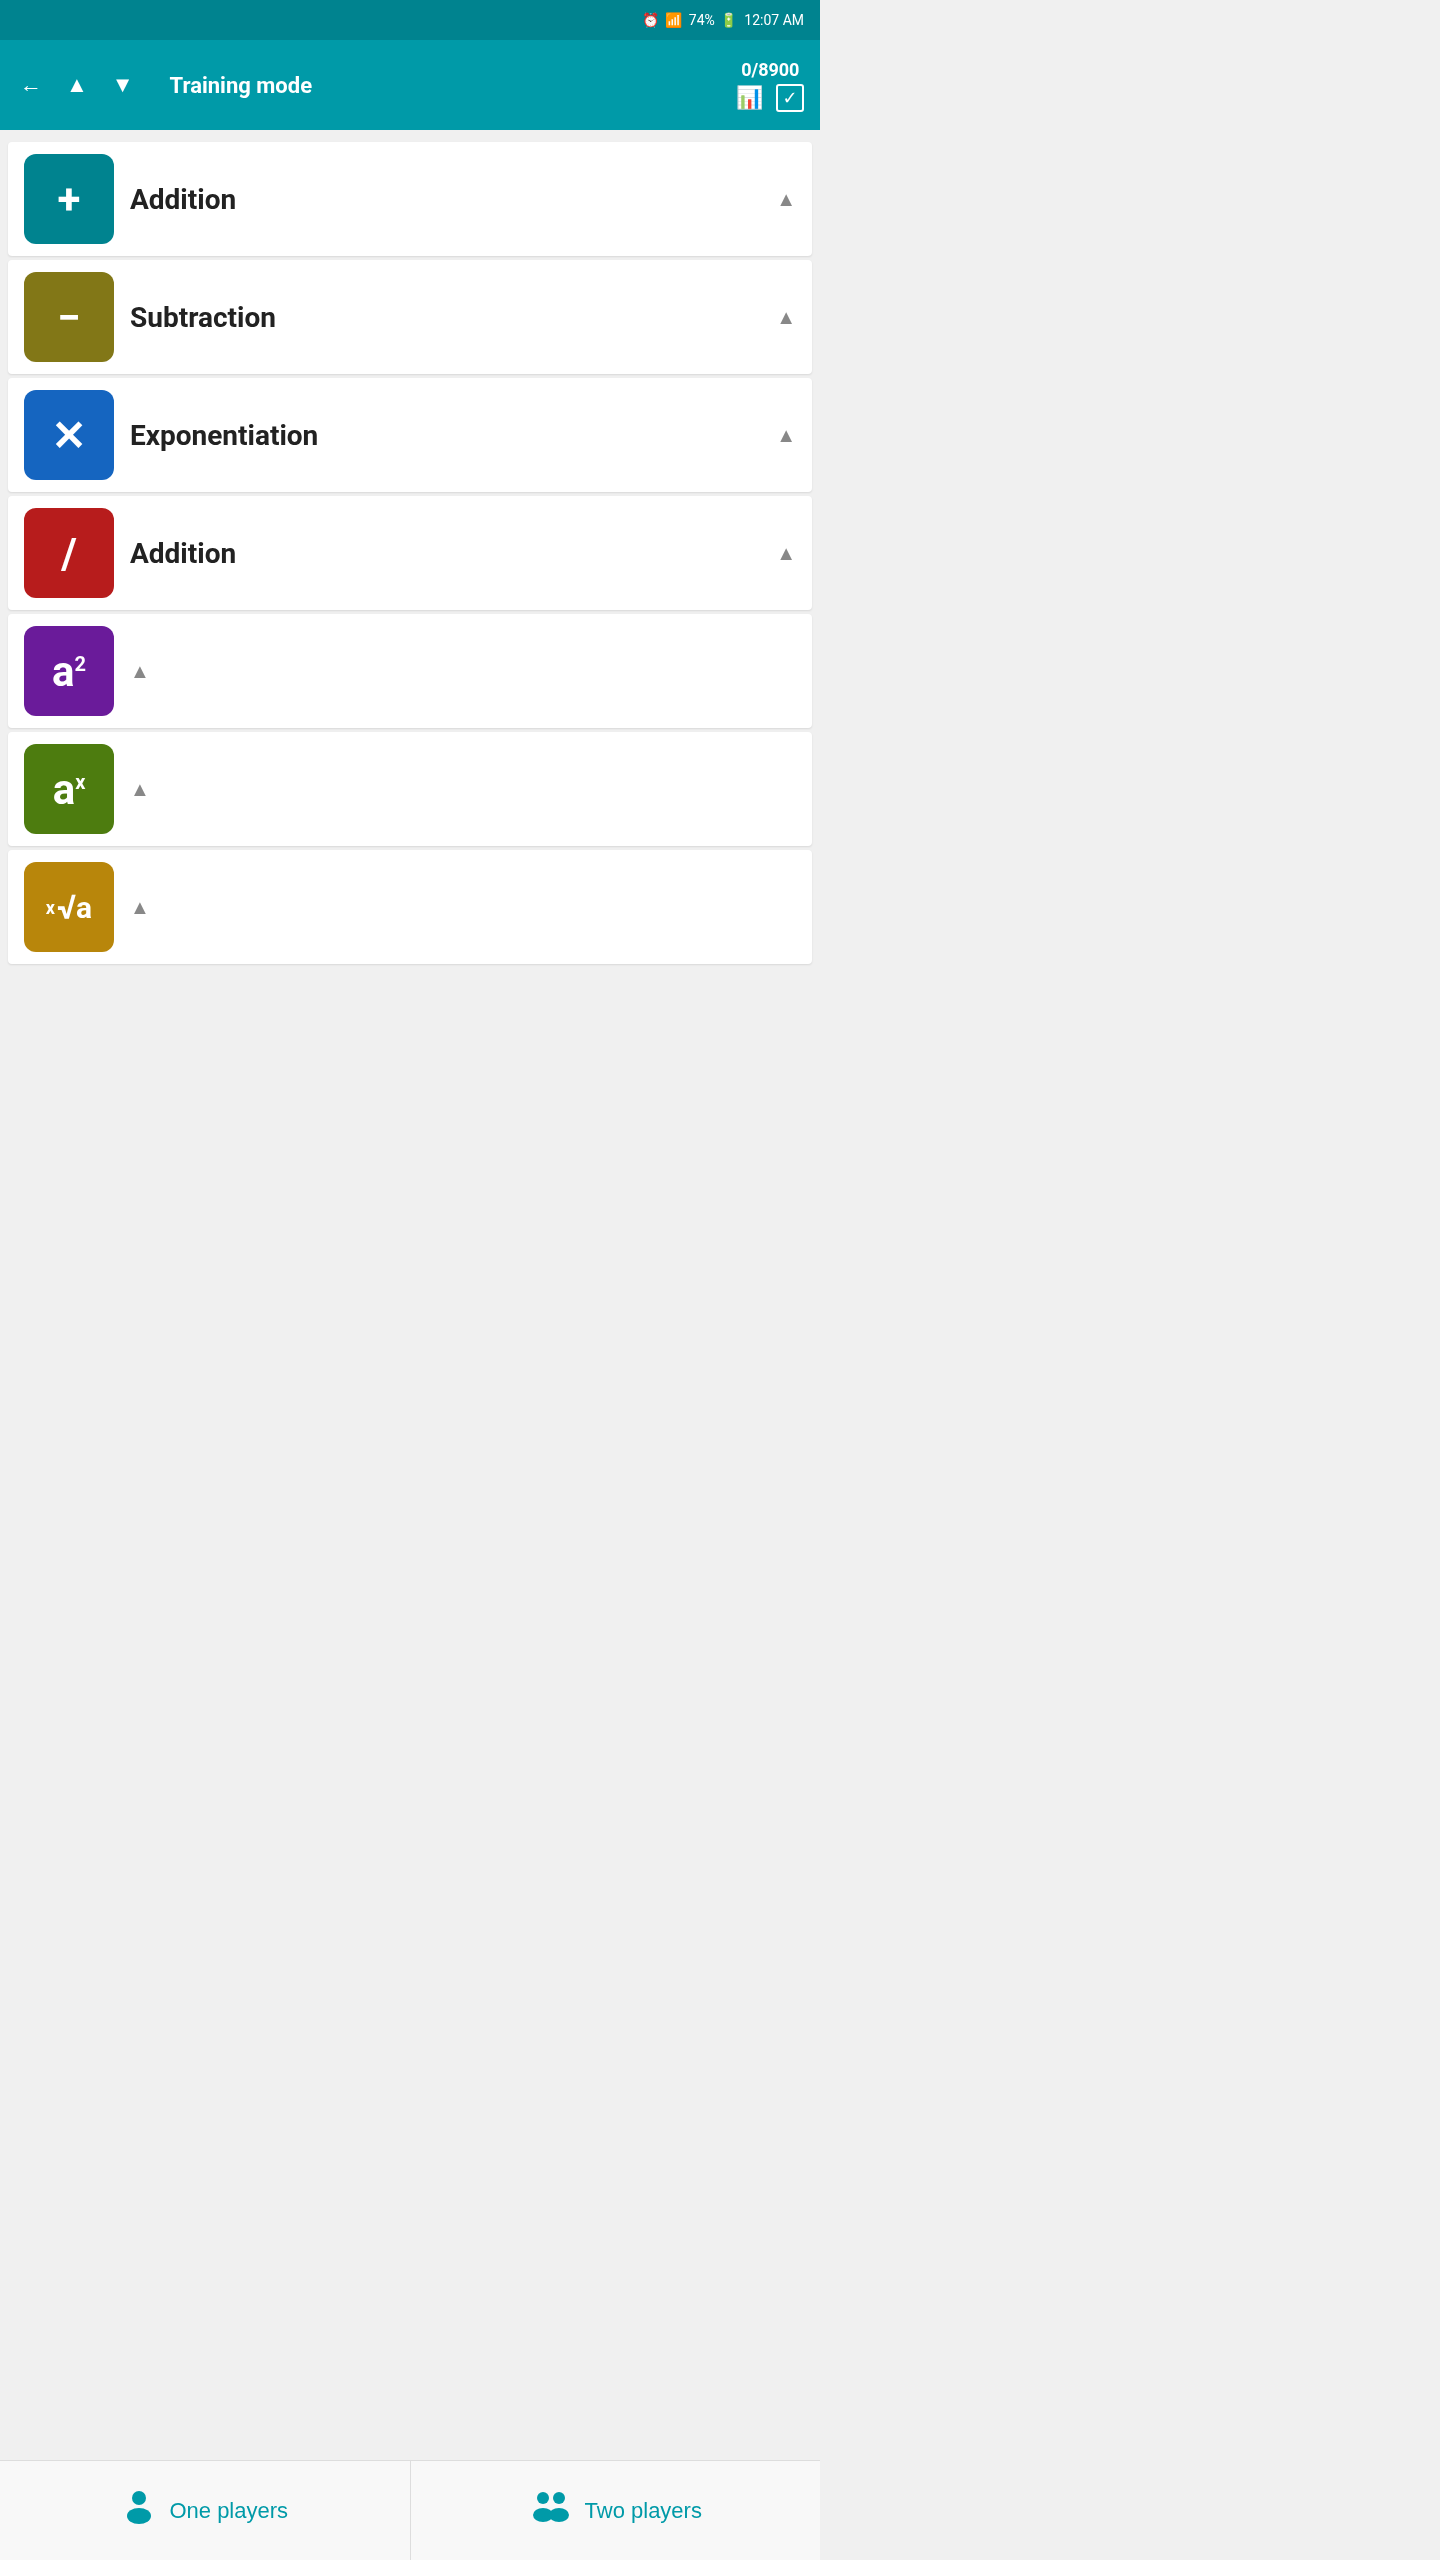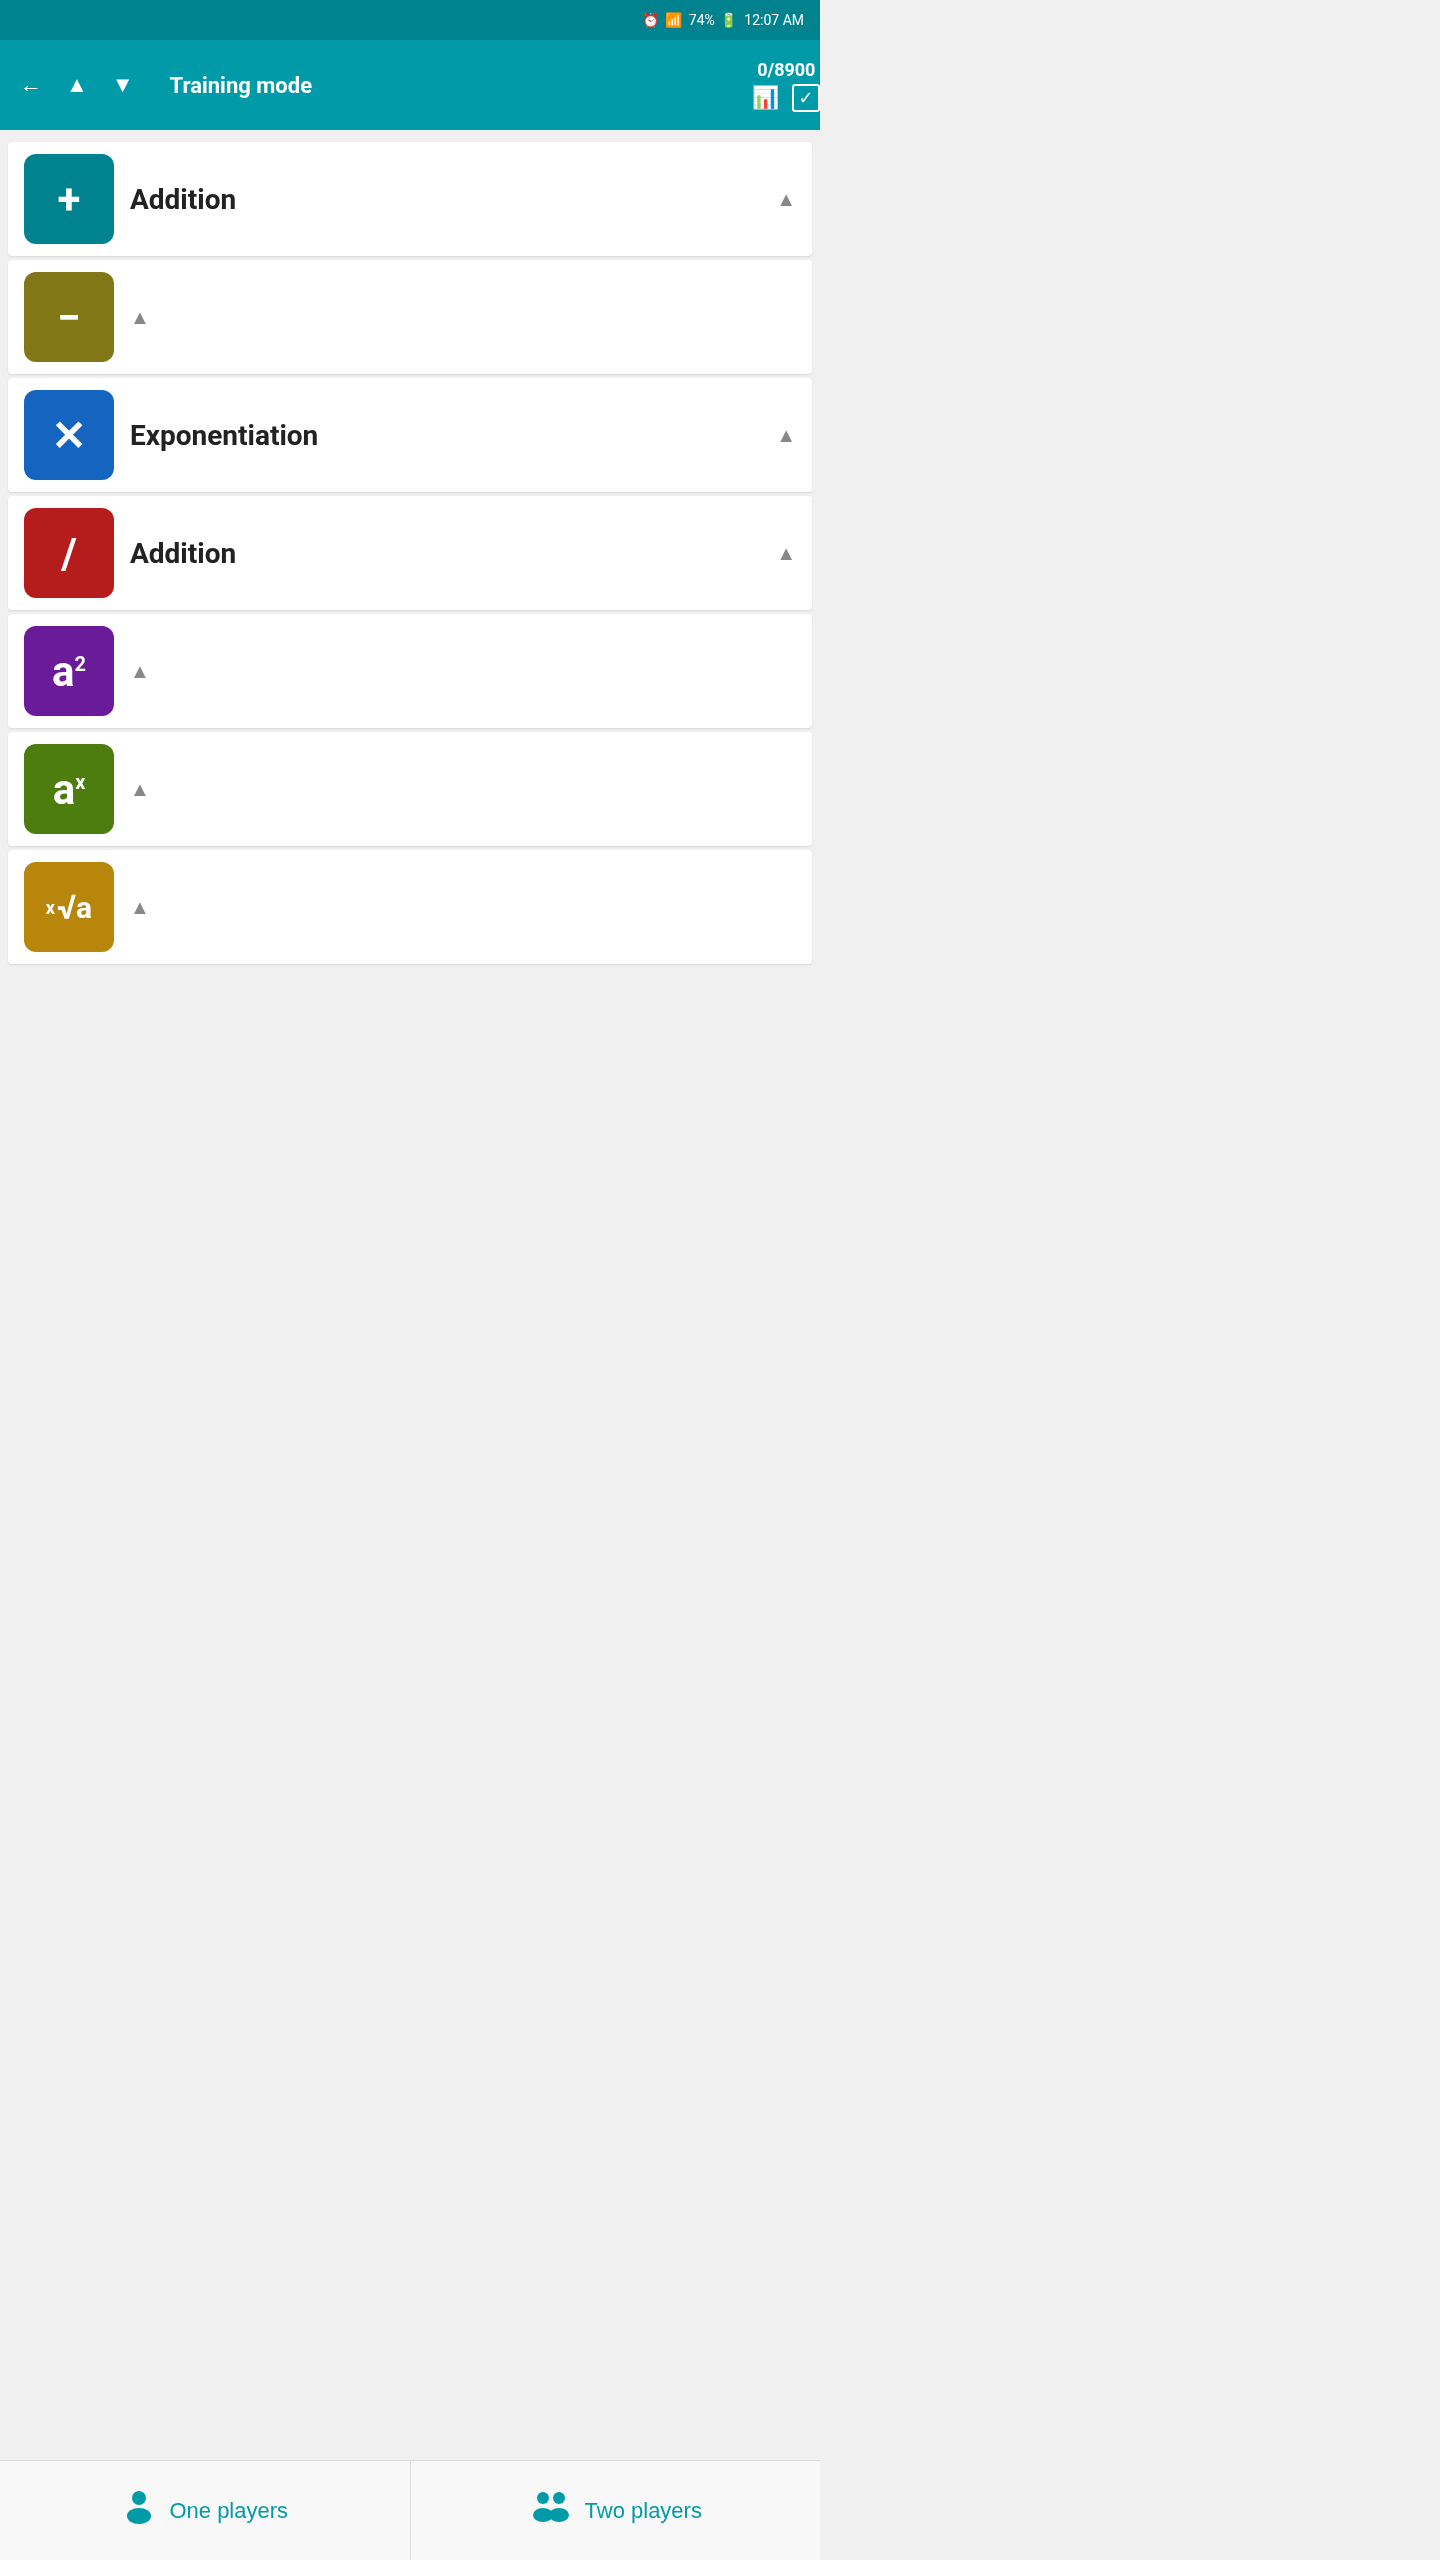--- a/index.html
+++ b/index.html
@@ -52,21 +52,21 @@
       padding: 4px;
     }
     .header-title {
       color: white;
       font-size: 22px;
       font-weight: 700;
       margin-left: 16px;
     }
     .header-right {
       position: absolute;
-      right: 0;
+      right: 16px;
       top: 0;
       height: 100%;
       display: flex;
       flex-direction: column;
       align-items: center;
       justify-content: center;
       gap: 4px;
     }
     .score-text {
       color: white;
@@ -238,20 +238,21 @@
 <div class="main-list">
 
   <div class="list-item">
     <div class="item-icon addition">+</div>
     <span class="item-label">Addition</span>
     <span class="item-arrow">▲</span>
   </div>
 
   <div class="list-item">
     <div class="item-icon subtraction">−</div>
+    <span class="item-label">Subtraction</span>
     <span class="item-arrow">▲</span>
   </div>
 
   <div class="list-item">
     <div class="item-icon multiplication">✕</div>
     <span class="item-label">Exponentiation</span>
     <span class="item-arrow">▲</span>
   </div>
 
   <div class="list-item">

